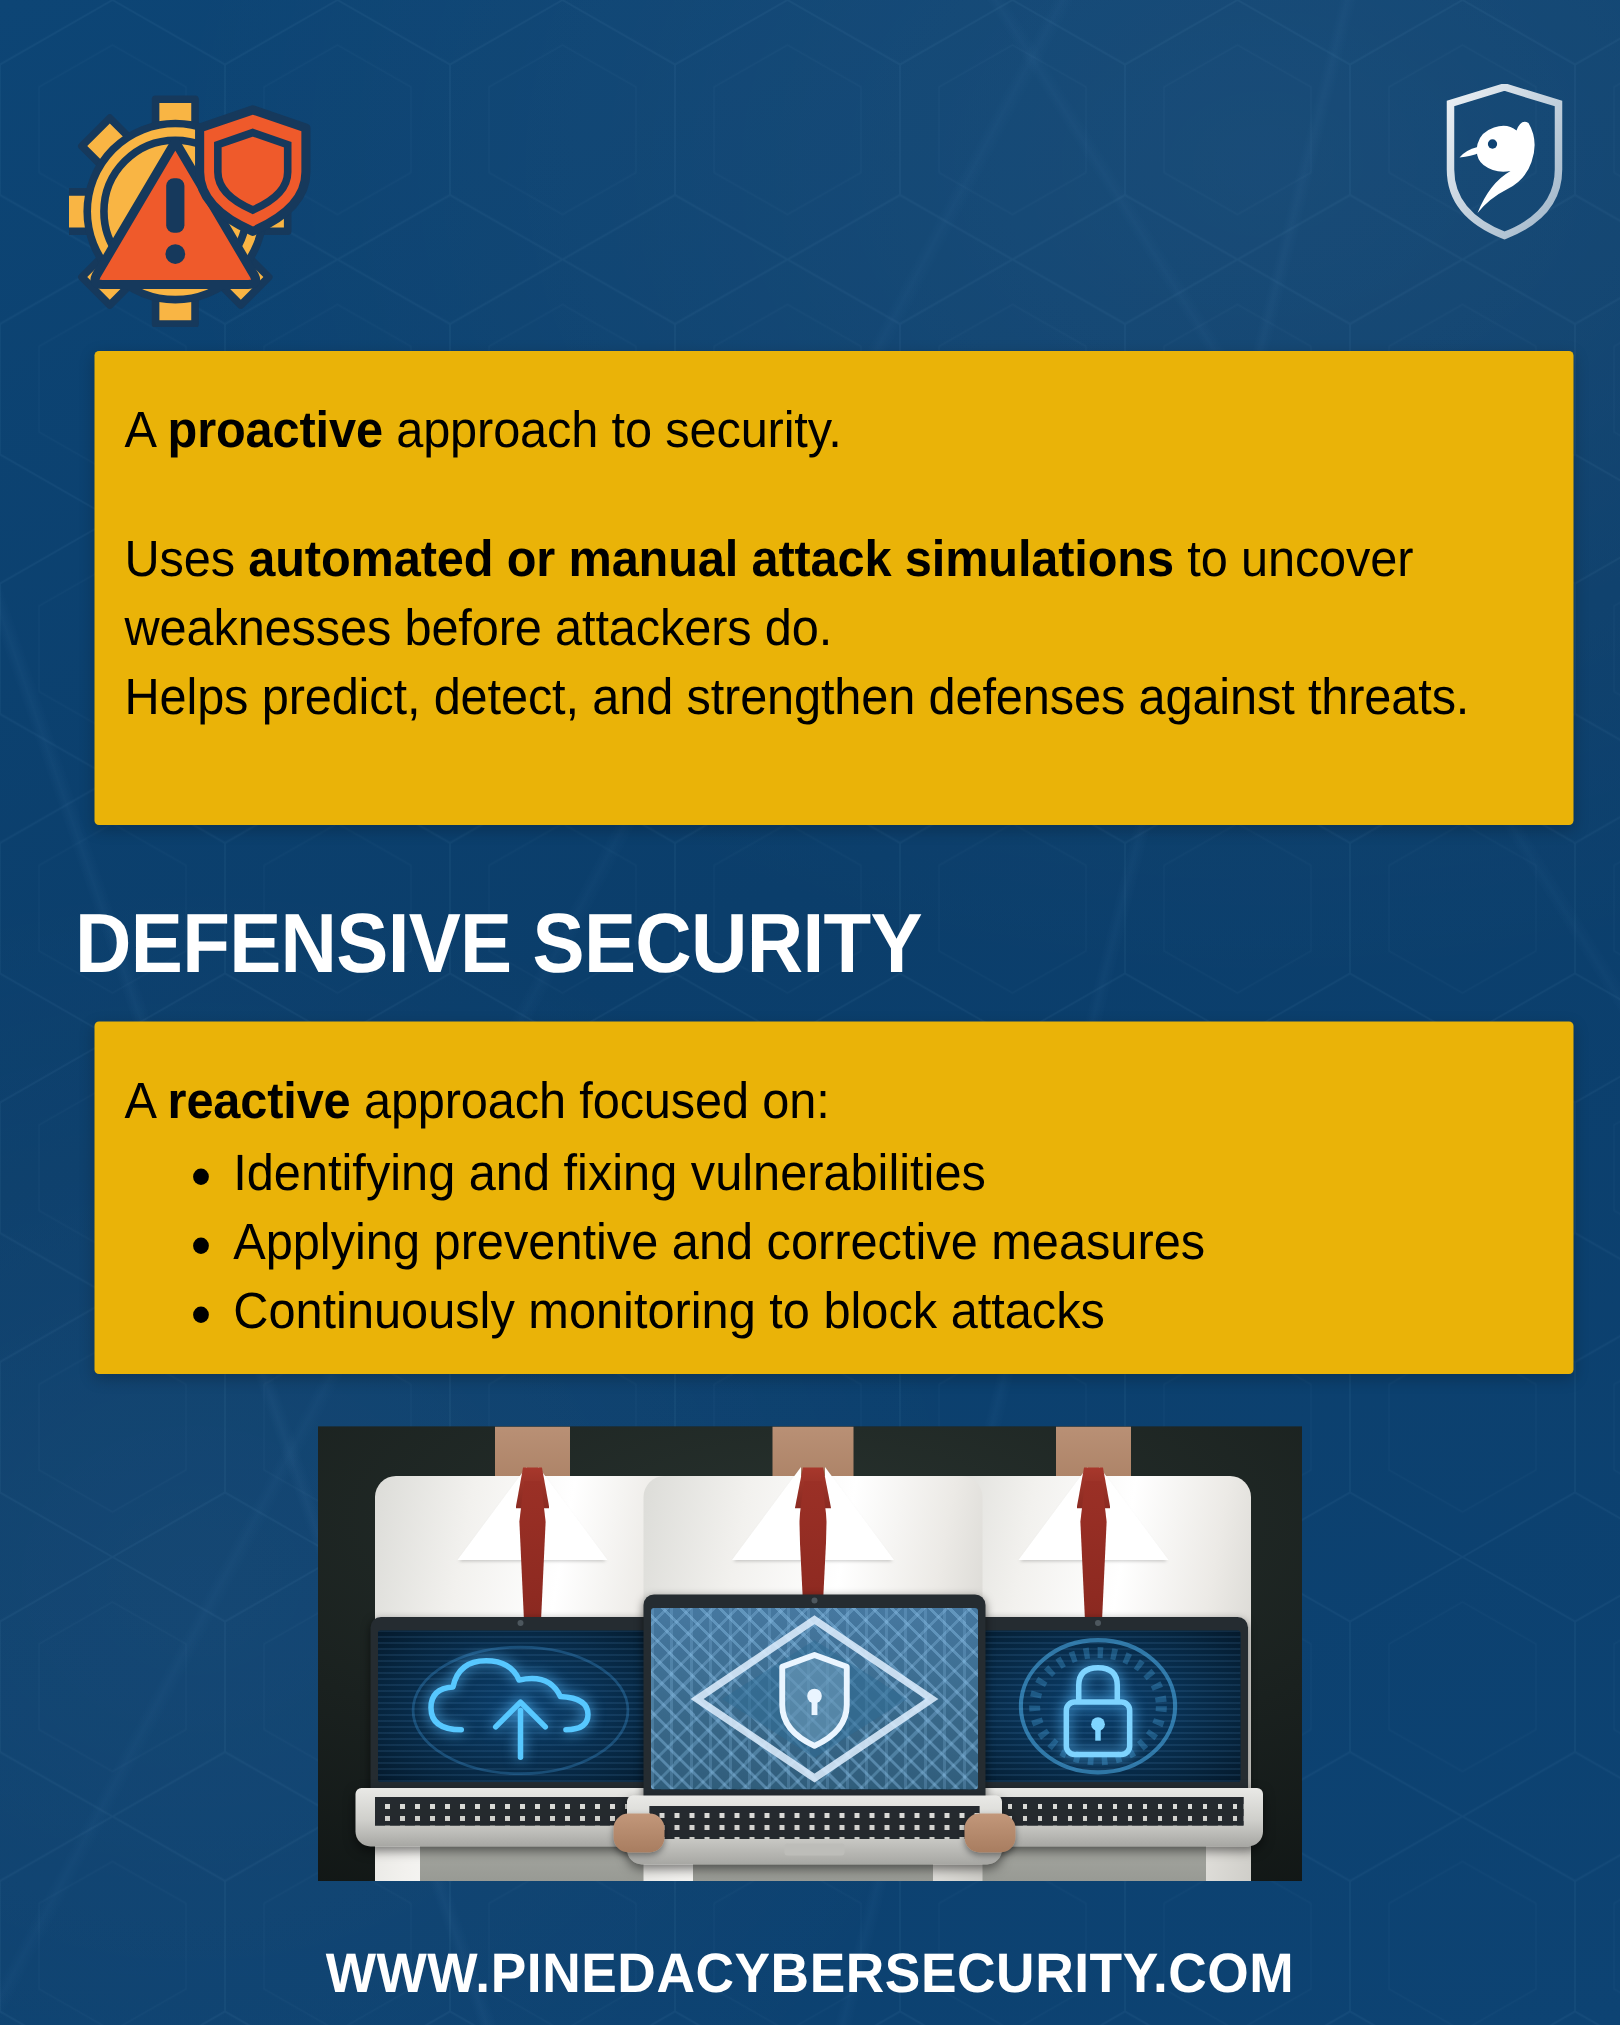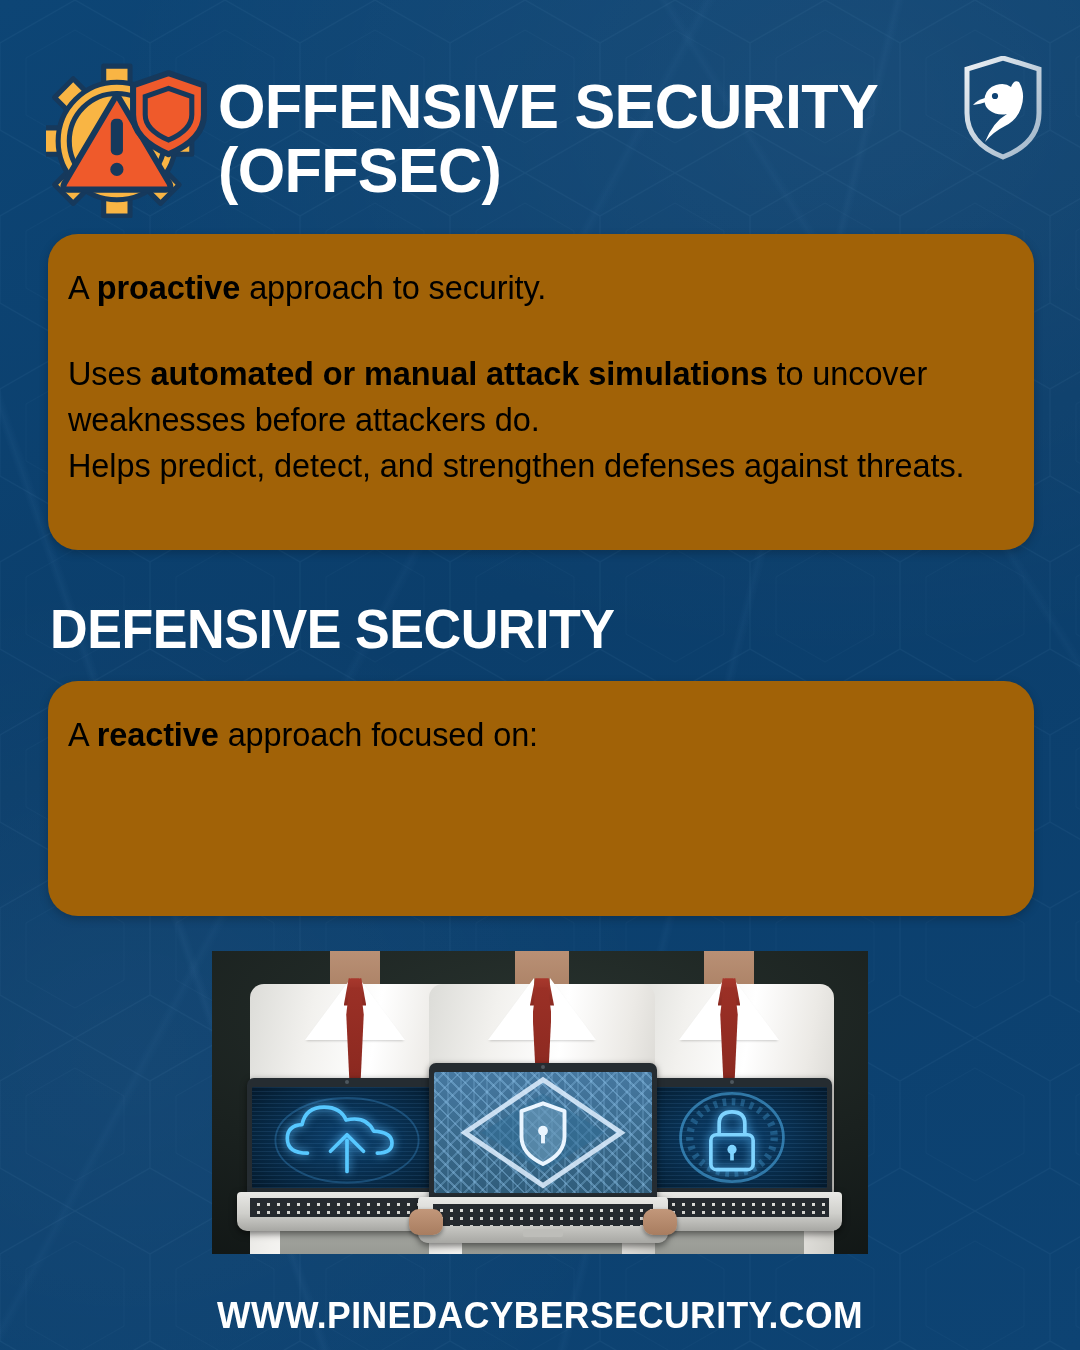--- a/index.html
+++ b/index.html
@@ -48,23 +48,24 @@
     color:#ffffff;
     transform:scaleX(.97);
     transform-origin:left center;
     white-space:nowrap;
   }
   #logo-shield{ position:absolute; left:963px; top:56px; width:80px; height:104px; }
 
   
   .card{
     position:absolute;
-    background:#a16207;
-    border-radius:30px;
+    background:#eab308;
+    border-radius:3px;
     box-shadow:0 3px 10px rgba(0,0,0,.22);
+    margin-left:15px;
   }
   #card-offsec{ left:48px; top:234px; width:986px; height:316px; }
   #card-defsec{ left:48px; top:681px; width:986px; height:235px;padding-left:24px; }
 
   .card-body{
     position:absolute; left:0; top:0; width:100%; height:100%;
     padding:30px 24px 18px 20px;
     color:#000000;
   }
   .para{
@@ -281,24 +282,20 @@
       <rect x="64" y="62" width="12" height="36" rx="5" fill="#16395c"></rect>
       <circle cx="70" cy="112" r="6.5" fill="#16395c"></circle>
     </g>
 
     <g>
       <path d="M121 17 L156 29 L156 58 Q156 82 121 97 Q86 82 86 58 L86 29 Z" fill="#ef5a2b" stroke="#16395c" stroke-width="6" stroke-linejoin="round"></path>
       <path d="M121 32 L144 40 L144 58 Q144 73 121 83 Q98 73 98 58 L98 40 Z" fill="none" stroke="#16395c" stroke-width="5"></path>
     </g>
   </svg>
 
-  <div id="title-block">
-    <div class="title-line">OFFENSIVE SECURITY</div>
-    <div class="title-line">(OFFSEC)</div>
-  </div>
 
   <svg id="logo-shield" viewBox="0 0 80 104">
     <defs>
       <linearGradient id="shg" x1="0" y1="0" x2="1" y2="1">
         <stop offset="0" stop-color="#ffffff" stop-opacity=".92"></stop>
         <stop offset="1" stop-color="#cfdbe6" stop-opacity=".75"></stop>
       </linearGradient>
     </defs>
     <path d="M40 2 L76 13 L76 57 Q76 87 40 101 Q4 87 4 57 L4 13 Z" fill="none" stroke="url(#shg)" stroke-width="5"></path>
     <path d="M56 26 Q63 38 58 52 Q54 64 42 70 Q30 76 22 86 Q30 66 44 58 Q34 60 26 54 Q20 49 22 40 Q24 32 33 29 Q42 26 48 31 Q51 23 56 26 Z" fill="#ffffff"></path>
@@ -320,20 +317,25 @@
   </div>
 </div>
 
 <div id="defsec-heading">DEFENSIVE SECURITY</div>
 
 <div class="card" id="card-defsec">
   <div class="card-body">
     <div class="para">
       <span>A </span><b>reactive</b><span> approach focused on:</span>
     </div>
+    <ul class="blist">
+      <li>Identifying and fixing vulnerabilities</li>
+      <li>Applying preventive and corrective measures</li>
+      <li>Continuously monitoring to block attacks</li>
+    </ul>
   </div>
 </div>
 
 <div id="photo">
   <div class="wall"></div>
 
   <div class="person" style="left:18px;width:250px;height:303px;">
     <div class="torso">
       <div class="neck"></div>
       <div class="shirt"></div>

